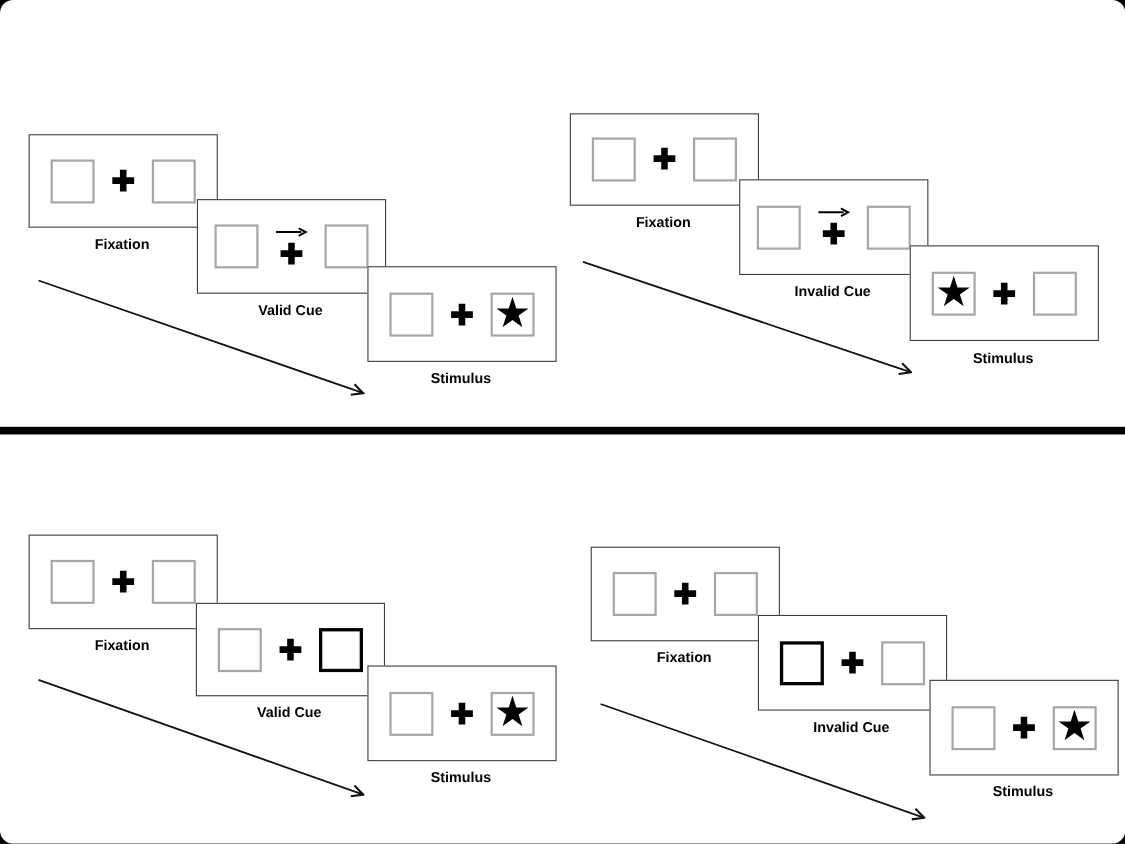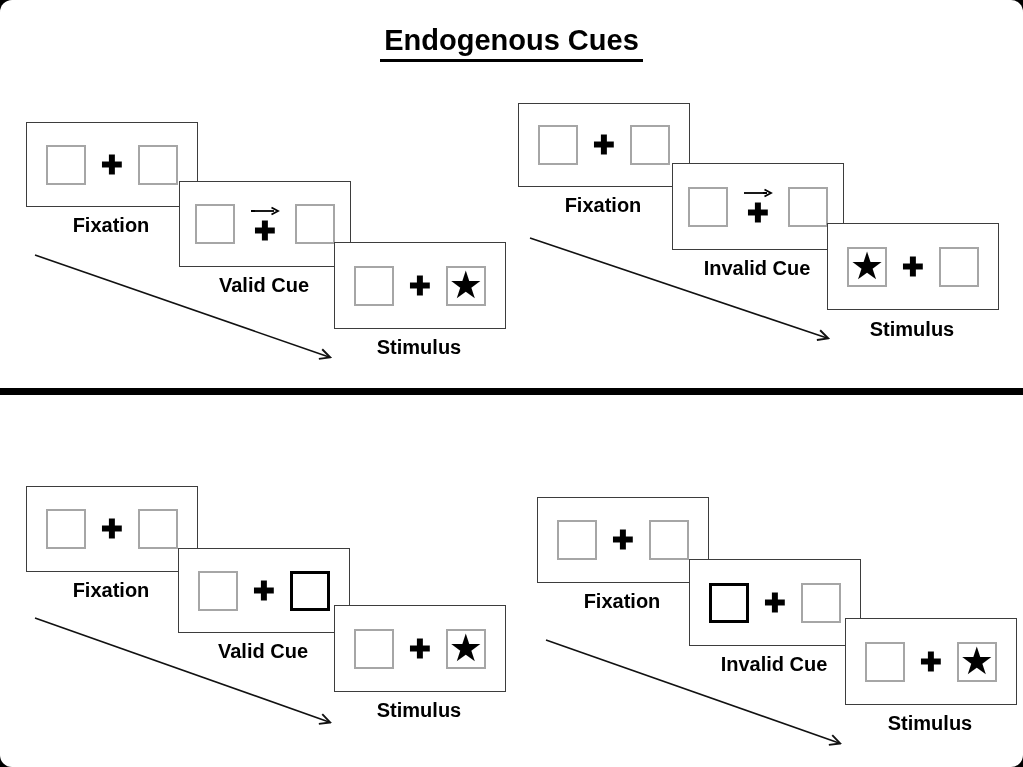--- a/index.html
+++ b/index.html
@@ -25,33 +25,30 @@
     box-sizing:border-box;width:40px;height:40px;background:#fff;
     border:2px solid #a6a6a6;display:flex;align-items:center;justify-content:center;
   }
   .box.bold{border:3px solid #000;}
   .star{font-size:38px;line-height:34px;color:#000;transform:translateY(-1px);}
   .center-col{display:flex;flex-direction:column;align-items:center;}
   .plus{font-size:26px;font-weight:bold;line-height:24px;}
   .cue-arrow{margin-bottom:3px;}
   .plabel{
     position:absolute;width:170px;text-align:center;
-    font-size:20px;font-weight:bold;
+    font-size:13px;font-weight:bold;
   }
   .tarrow{position:absolute;z-index:0;}
   .panel,.plabel{z-index:1;}
 </style>
 </head>
 <body>
 
 <div class="slide">
 
-  <div class="section-title" style="top:24px;">
-    <span>Endogenous Cues</span>
-  </div>
 
   <div class="panel" style="left:26px;top:122px;height:83px;">
     <div class="panel-content">
       <div class="box"></div>
       <div class="center-col">
           <div class="plus">✚</div>
         </div>
       <div class="box"></div>
     </div>
   </div>

